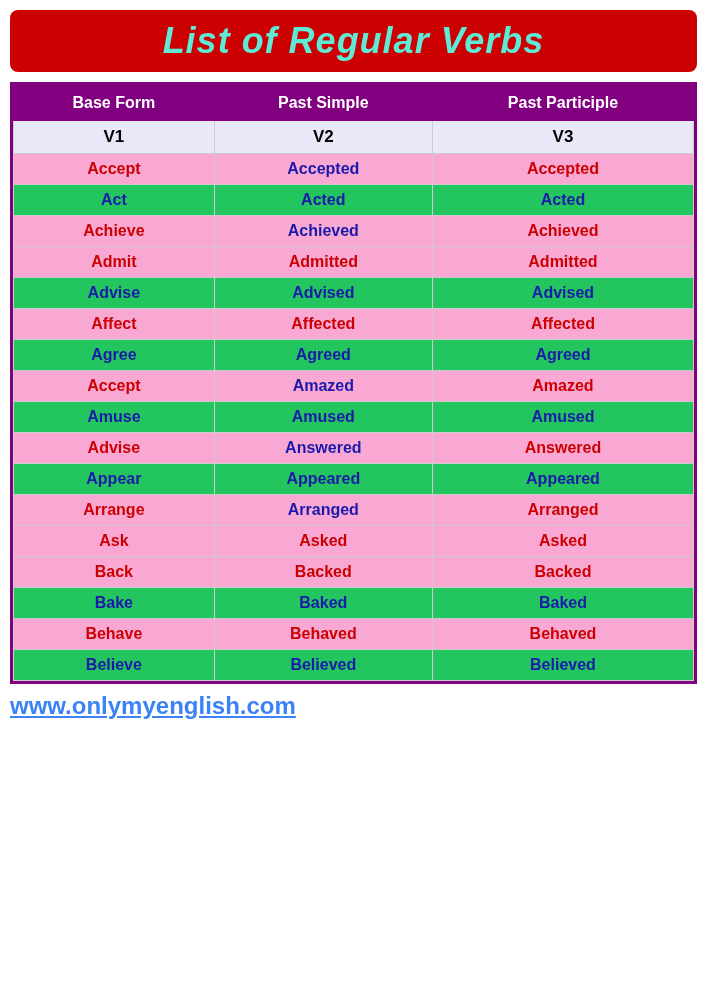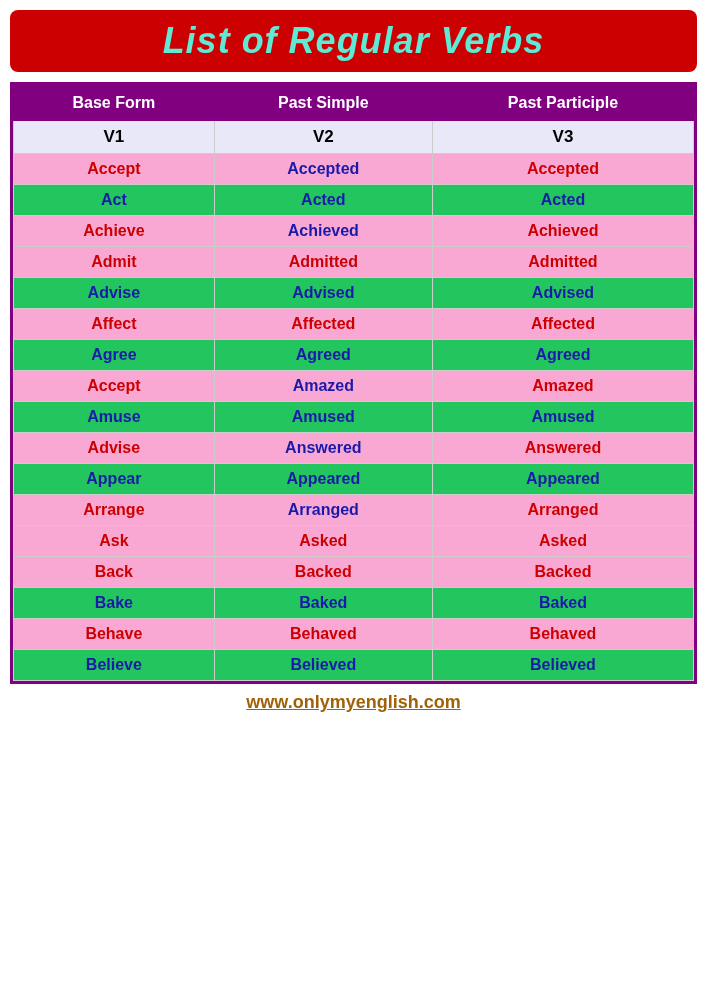--- a/index.html
+++ b/index.html
@@ -60,25 +60,25 @@
       padding: 6px 4px;
       font-size: 16px;
       font-weight: bold;
       border: 1px solid #ccc;
     }
     .row-pink td { background: #f9a8d4; }
     .row-blue td { background: #22c55e; }
     .col-red { color: #cc0000; }
     .col-blue { color: #1a1aaa; }
     .footer {
-      text-align: center;
+      text-align: left;
       margin-top: 8px;
-      font-size: 18px;
+      font-size: 24px;
       font-weight: bold;
-      color: #a16207;
+      color: #3b82f6;
       text-decoration: underline;
     }
   </style>
 </head>
 <body>
 
 <div class="page-wrapper">
   <div class="title-bar">
     <h1>List of Regular Verbs</h1>
   </div>

